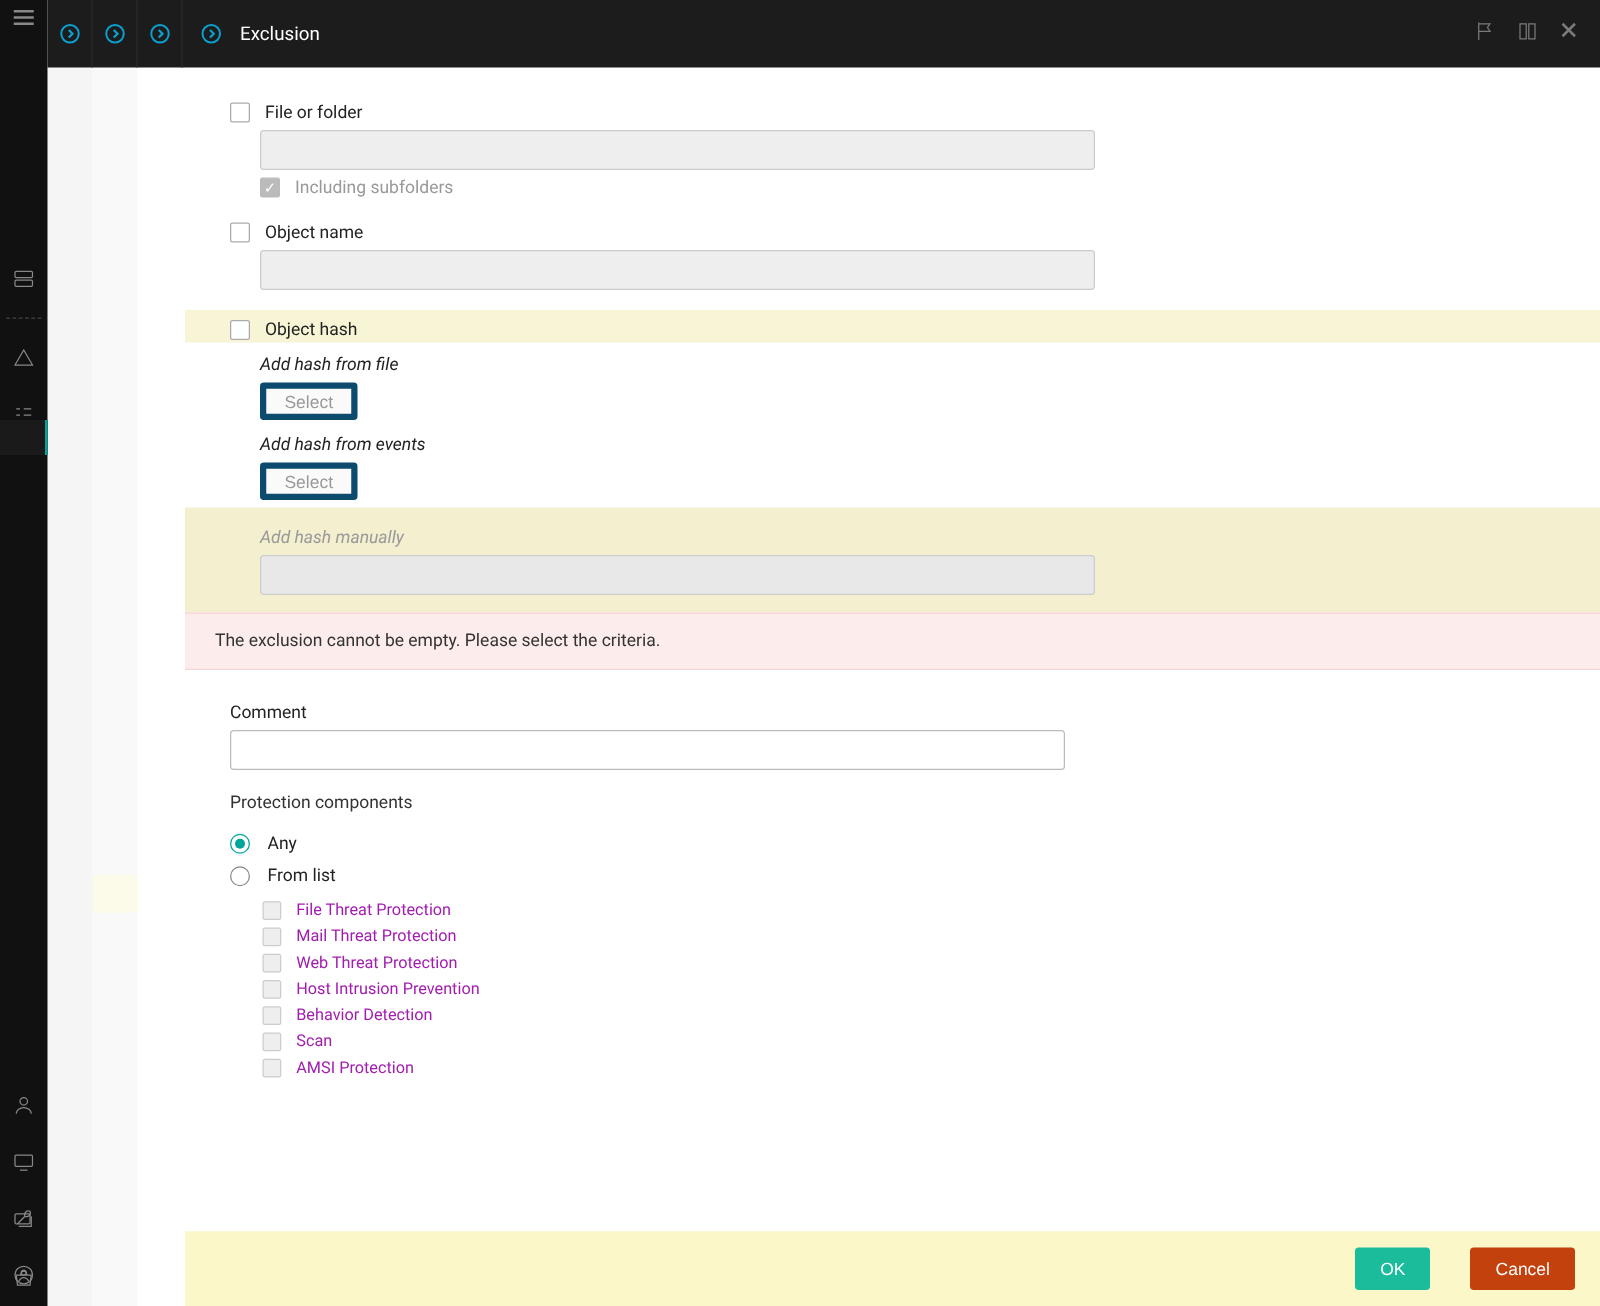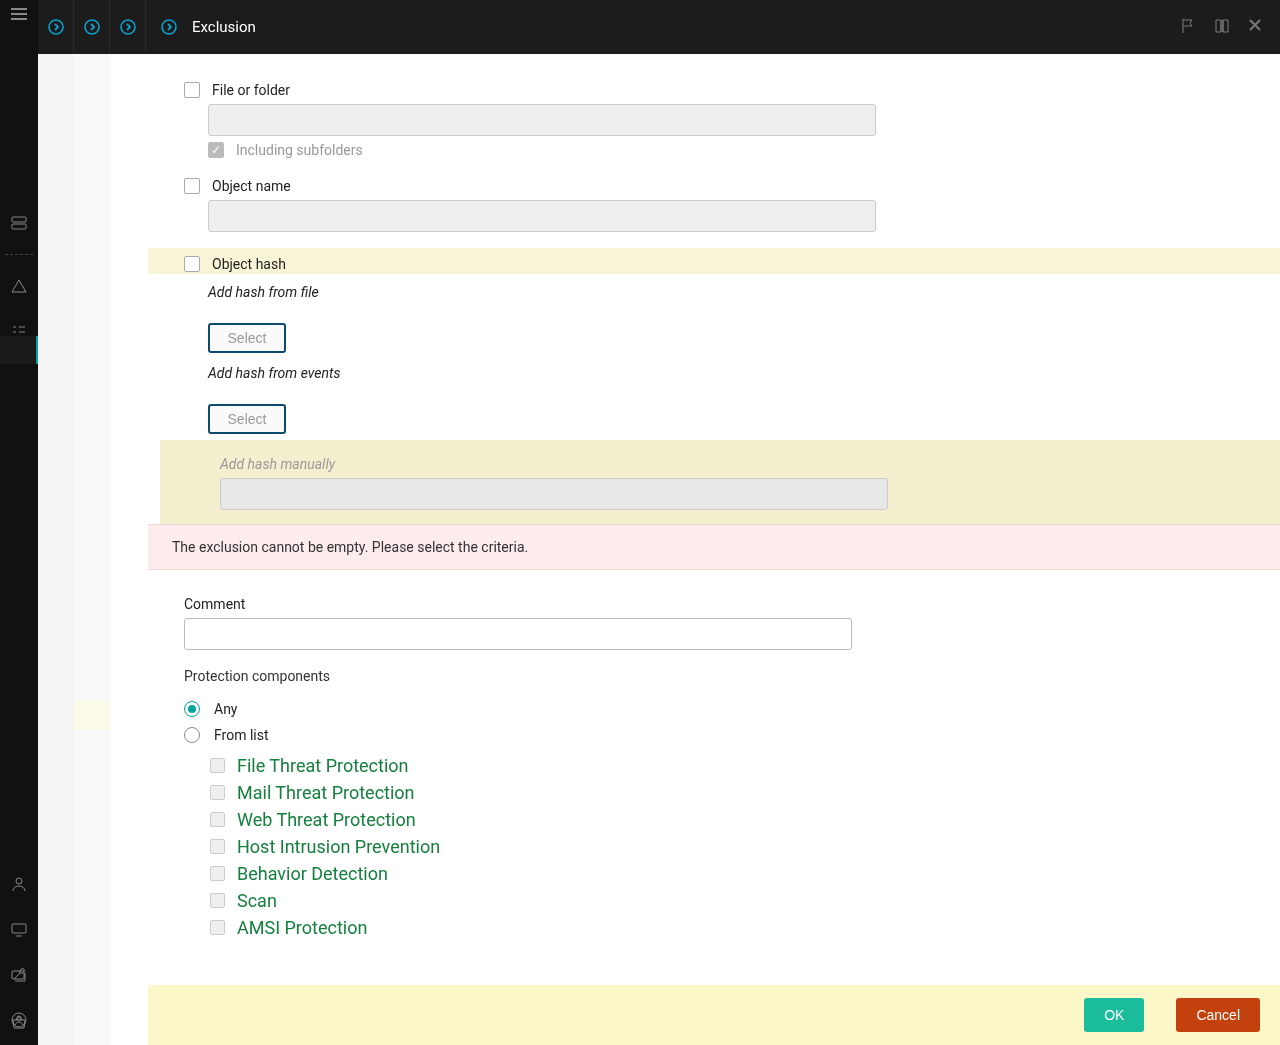--- a/index.html
+++ b/index.html
@@ -116,34 +116,33 @@
     margin-top:4px;
   }
   .sub-row {
     display:flex; align-items:center;
     padding: 6px 0 2px 60px;
   }
   .sub-label { font-size:14px; color:#222;font-style:italic; }
   .sub-label.disabled { color:#999; }
   .select-btn {
     margin-left:60px;
-    margin-top:21px;
+    margin-top:4px;
     width:78px; height:30px;
-    border:2px solid #0c4a6e;
+    border:5px solid #0c4a6e;
     background:#fafafa;
     color:#999;
     border-radius:3px;
     font-size:14px;
     cursor:default;
   }
   .manual-block {
     background:#f3efcf;
     padding:10px 0 14px 0;
     margin-top:6px;
-    margin-left:12px;
   }
 
   .error-banner {
     background:#fdecec;
     border-top:1px solid #f5d4d4;
     border-bottom:1px solid #f5d4d4;
     padding:14px 24px;
     color:#333;
     font-size:14px;
   }
@@ -164,21 +163,21 @@
     width:16px; height:16px; border-radius:50%;
     border:1.5px solid #888; margin-right:14px;
     display:flex; align-items:center; justify-content:center;
     flex-shrink:0;
   }
   .radio.selected { border-color:#01a59b; }
   .radio.selected::after { content:''; width:8px; height:8px; border-radius:50%; background:#01a59b; }
   .component-list { padding: 4px 0 0 26px; }
   .component-row { display:flex; align-items:center; padding:3px 0; }
   .component-row .checkbox { width:15px; height:15px; }
-  .component-row .lbl { color:#15803d; font-size:18px; }
+  .component-row .lbl { color:#a21caf; font-size:13px; }
 
   
   .footer {
     background:#fbf7c9;
     height:60px;
     display:flex;
     align-items:center;
     justify-content:flex-end;
     padding-right:20px;
     gap:12px;

